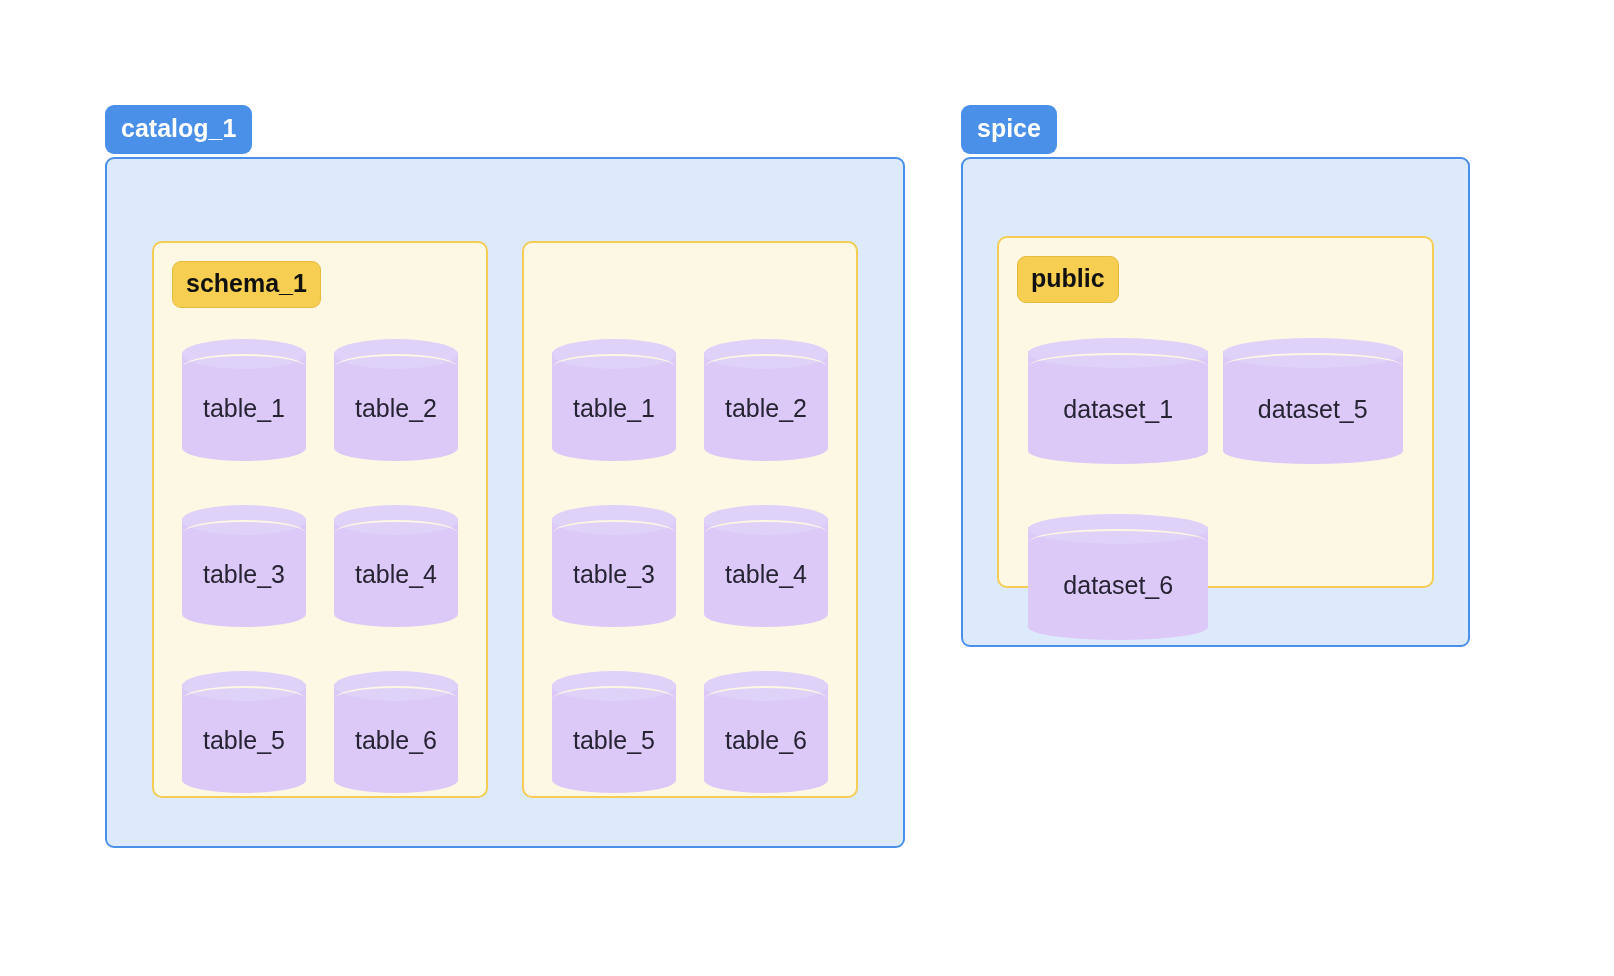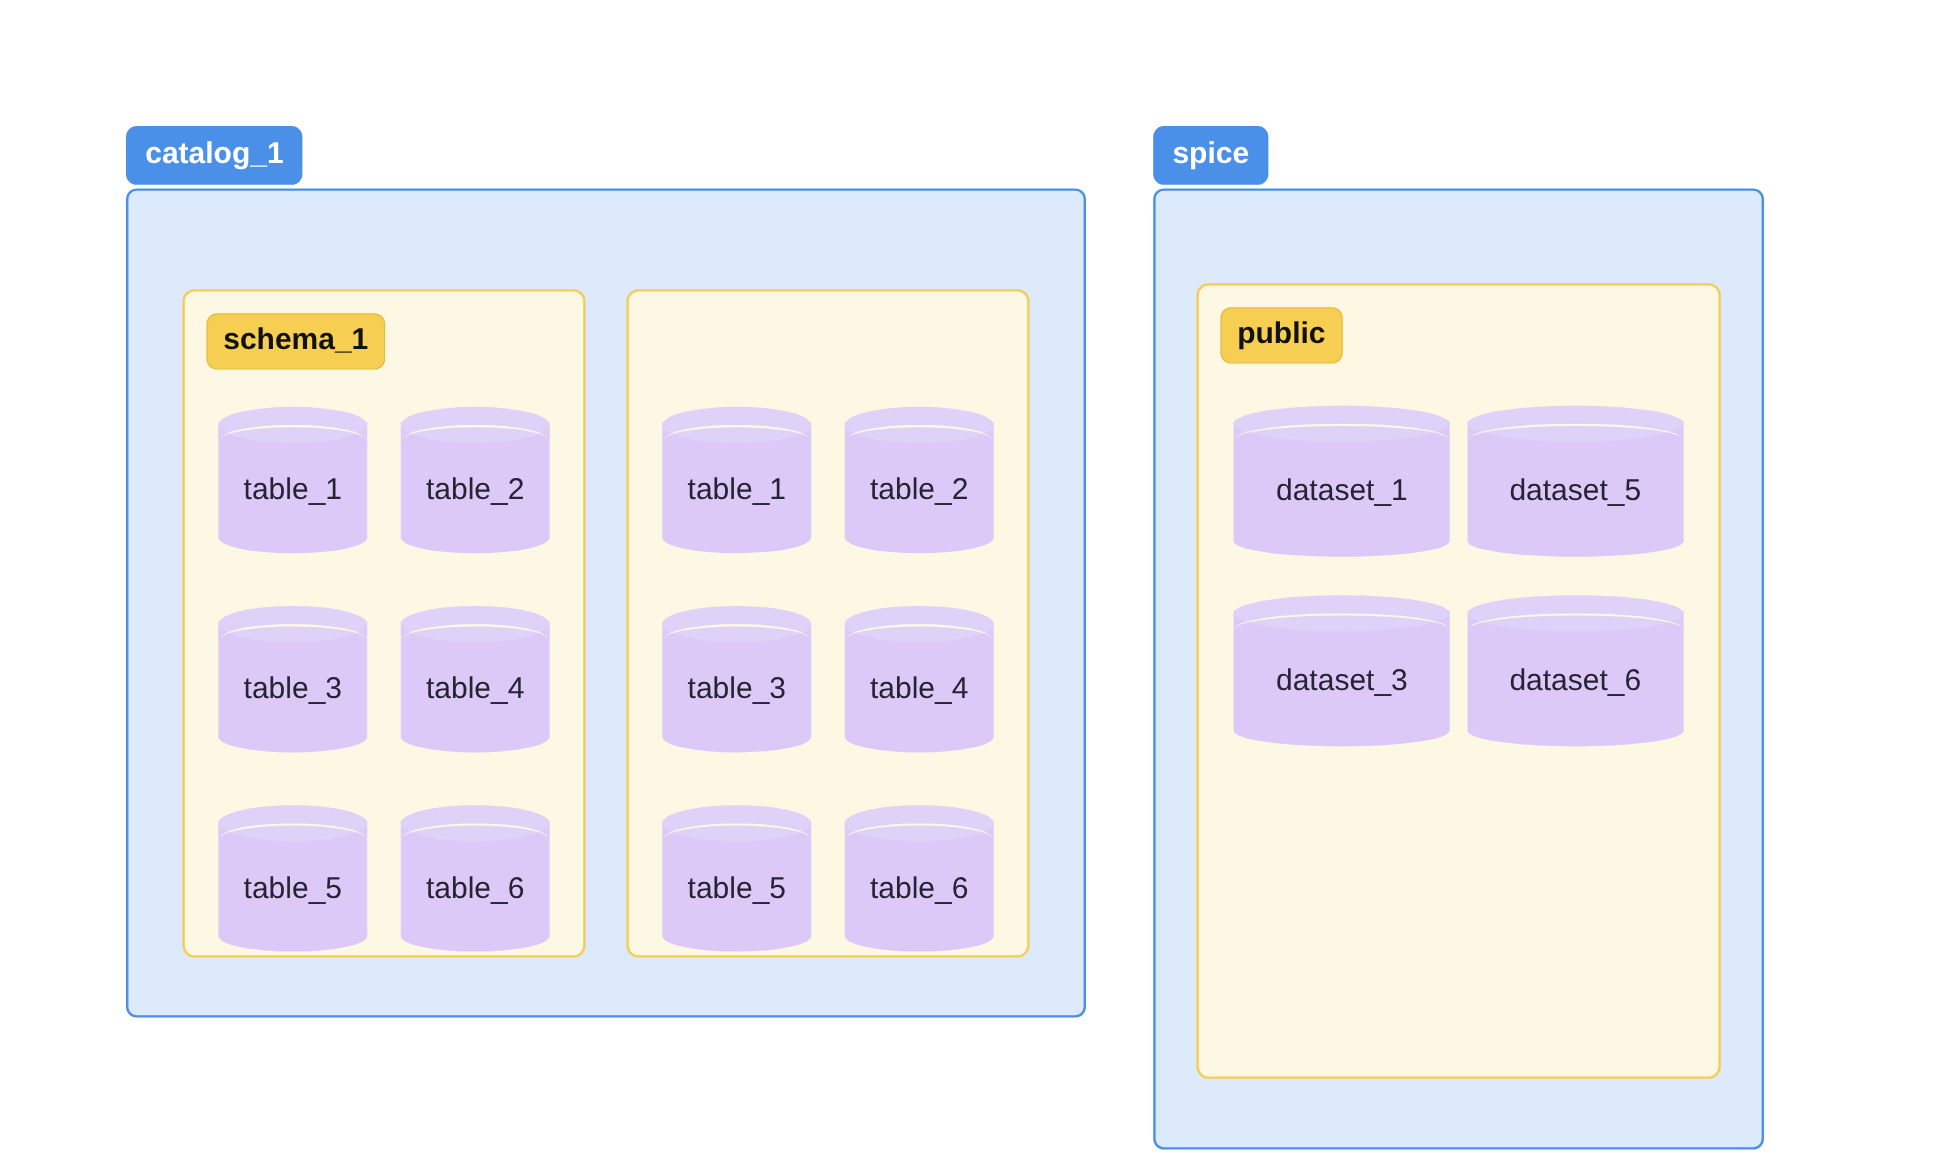--- a/index.html
+++ b/index.html
@@ -89,21 +89,21 @@
     display: grid;
     grid-template-columns: 1fr 1fr;
     justify-items: center;
     align-content: start;
   }
   .cyl-grid.tables {
     row-gap: 44px;
     padding: 18px 14px 0 14px;
   }
   .cyl-grid.datasets {
-    row-gap: 32px;
+    row-gap: 50px;
     padding: 22px 22px 0 22px;
   }
 
   
   .cylinder {
     position: relative;
   }
   .cylinder .body {
     position: absolute;
     left: 0;
@@ -278,21 +278,21 @@
       </div>
 
     </div>
   </div>
 </div>
 
 <div class="catalog-group" style="left:961px; top:105px; width:509px; height:743px;">
 
   <div class="catalog-badge">spice</div>
 
-  <div class="catalog-panel" style="width:509px; height:801px;">
+  <div class="catalog-panel" style="width:509px; height:490px;">
 
     <div class="schema-row" style="top:57px; left:34px; right:34px; bottom:57px;">
 
       <div class="schema-box">
         <div class="schema-badge">public</div>
         <div class="cyl-grid datasets">
           <div class="cylinder dataset-cyl">
             <div class="base"></div>
             <div class="body"></div>
             <div class="cap"></div>
@@ -304,27 +304,20 @@
             <div class="body"></div>
             <div class="cap"></div>
             <div class="sep"></div>
             <div class="cyl-label">dataset_5</div>
           </div>
           <div class="cylinder dataset-cyl">
             <div class="base"></div>
             <div class="body"></div>
             <div class="cap"></div>
             <div class="sep"></div>
-            <div class="cyl-label">dataset_3</div>
-          </div>
-          <div class="cylinder dataset-cyl">
-            <div class="base"></div>
-            <div class="body"></div>
-            <div class="cap"></div>
-            <div class="sep"></div>
             <div class="cyl-label">dataset_6</div>
           </div>
         </div>
       </div>
 
     </div>
   </div>
 </div>
 
 </body></html>

